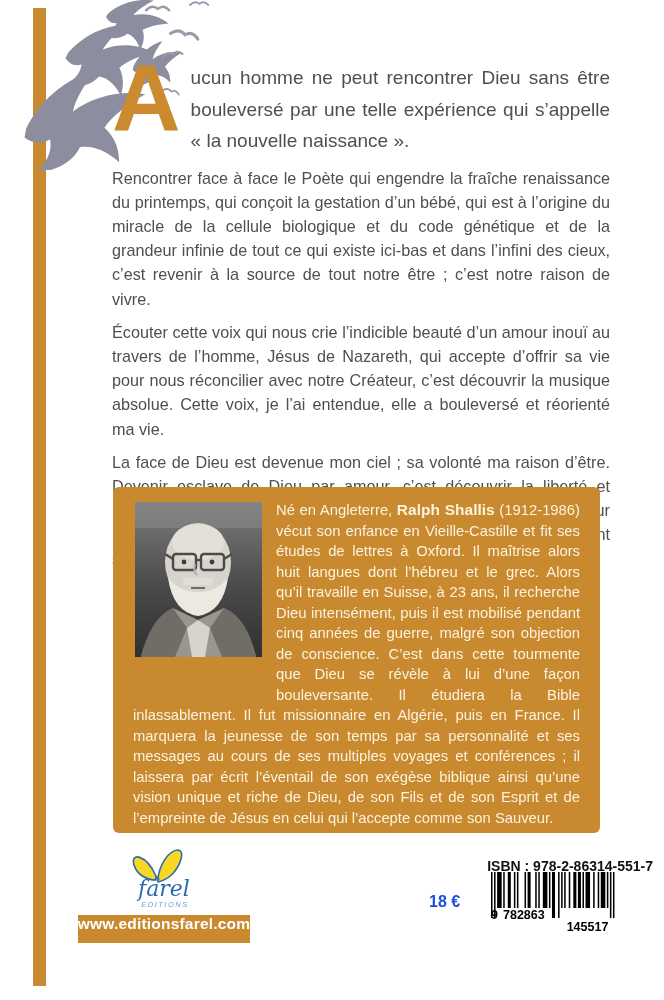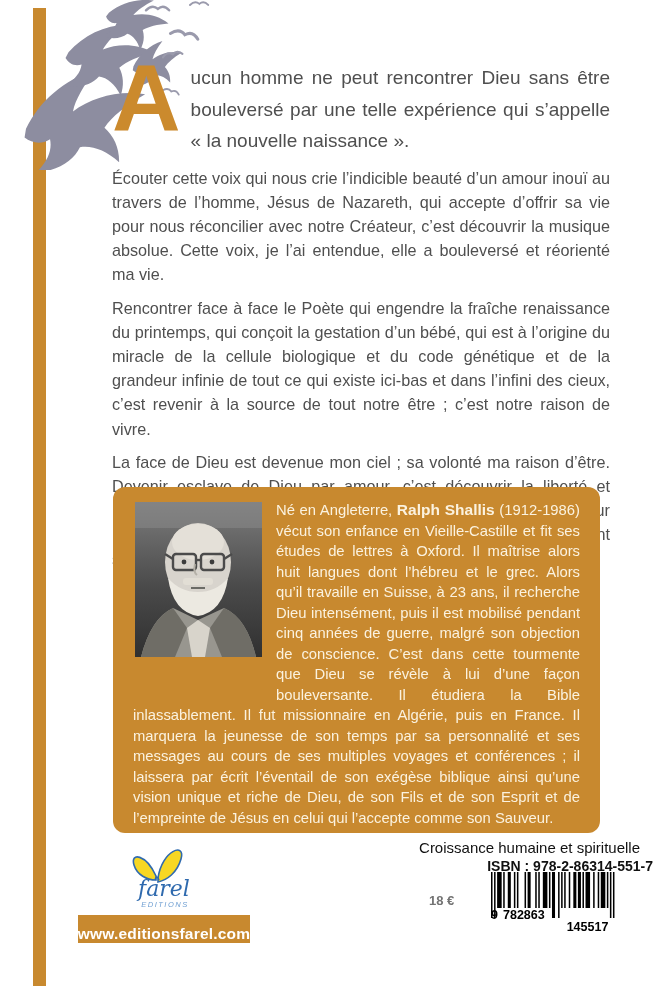--- a/index.html
+++ b/index.html
@@ -18,48 +18,48 @@
   .p-first{font-size:19px;line-height:31.5px;}
   .dropcap{
     float:left;font-size:95px;line-height:64px;height:64px;
     font-weight:bold;color:#cb8a2d;padding:4px 10px 0 0;
   }
   .p-body{font-size:16.2px;line-height:24.2px;}
   .p-body i{font-style:italic;}
   
   .author-box{
     position:absolute;left:113px;top:487px;width:487px;height:346px;
-    background:#c8892f;border-radius:12px;box-sizing:border-box;
+    background:#c8892f;border-radius:6px;box-sizing:border-box;
     padding:13px 20px 10px 20px;overflow:hidden;
   }
   .author-photo{
     float:left;width:127px;height:155px;margin:2px 14px 30px 2px;
     background:#555;overflow:hidden;
   }
   .author-text{
     margin:0;color:#fbf2df;font-size:14.8px;line-height:20.5px;text-align:justify;
   }
   .author-text b{font-weight:bold;font-size:15.5px;}
   
   .farel-logo{position:absolute;left:126px;top:846px;width:76px;height:66px;}
   .www-bar{
     position:absolute;left:78px;top:915px;width:172px;height:28px;
-    background:#c8892f;display:flex;align-items:flex-end;justify-content:center;
+    background:#c8892f;display:flex;align-items:flex-start;justify-content:center;
     color:#ffffff;font-weight:bold;font-size:15.5px;letter-spacing:0.2px;
   }
   .category{
     position:absolute;right:24px;top:839px;width:300px;text-align:right;
     font-size:15px;color:#111111;
   }
   .isbn{
     position:absolute;left:453px;top:858px;width:200px;text-align:right;
     font-size:14px;font-weight:600;color:#111111;
   }
   .price{
-    position:absolute;left:429px;top:893px;font-size:13px;font-weight:bold;color:#737373;
+    position:absolute;left:429px;top:893px;font-size:16px;font-weight:bold;color:#1d4ed8;
   }
   .barcode{position:absolute;left:491px;top:872px;width:125px;height:52px;background:#ffffff;}
   .barcode svg{display:block;}
   .barcode-digits{
     position:absolute;left:0;top:36px;width:125px;display:flex;
     font-size:12.5px;font-weight:bold;color:#000;font-family:"Liberation Sans",sans-serif;
   }
   .bd-lead{width:12px;text-align:left;}
   .bd-g1{width:56px;text-align:left;}
   .bd-g2{width:57px;text-align:center;margin-top:12px;}
@@ -86,22 +86,22 @@
       <use href="#sketchbird" transform="translate(132,4) scale(0.7)"></use>
       <use href="#sketchbird" transform="translate(158,26) scale(0.85) rotate(12)"></use>
       <use href="#sketchbird" transform="translate(148,52) scale(0.6) rotate(-10)"></use>
       <use href="#sketchbird" transform="translate(176,0) scale(0.55)"></use>
       <use href="#sketchbird" transform="translate(150,86) scale(0.5) rotate(15)"></use>
     </g>
   </svg>
 
   <div class="intro-col">
     <p class="p-first"><span class="dropcap">A</span><span>ucun homme ne peut rencontrer Dieu sans être bouleversé par une telle expérience qui s’appelle « la nouvelle naissance ».</span></p>
+    <p class="p-body">Rencontrer face à face le Poète qui engendre la fraîche renaissance du printemps, qui conçoit la gestation d’un bébé, qui est à l’origine du miracle de la cellule biologique et du code génétique et de la grandeur infinie de tout ce qui existe ici-bas et dans l’infini des cieux, c’est revenir à la source de tout notre être ; c’est notre raison de vivre.</p>
     <p class="p-body">Écouter cette voix qui nous crie l’indicible beauté d’un amour inouï au travers de l’homme, Jésus de Nazareth, qui accepte d’offrir sa vie pour nous réconcilier avec notre Créateur, c’est découvrir la musique absolue. Cette voix, je l’ai entendue, elle a bouleversé et réorienté ma vie.</p>
-    <p class="p-body">Rencontrer face à face le Poète qui engendre la fraîche renaissance du printemps, qui conçoit la gestation d’un bébé, qui est à l’origine du miracle de la cellule biologique et du code génétique et de la grandeur infinie de tout ce qui existe ici-bas et dans l’infini des cieux, c’est revenir à la source de tout notre être ; c’est notre raison de vivre.</p>
     <p class="p-body"><span>La face de Dieu est devenue mon ciel ; sa volonté ma raison d’être. Devenir esclave de Dieu par amour, c’est découvrir la liberté et pénétrer le sens ultime de la vie. Ce livre te montrera le chemin pour le rencontrer. Le second livre </span><i>Explosion de Vie</i><span> te dévoilera comment suivre ce chemin.</span></p>
   </div>
 
   <div class="author-box">
     <div class="author-photo">
       <svg viewBox="0 0 127 155" width="127" height="155">
         <defs>
           <linearGradient id="pg" x1="0" y1="0" x2="0" y2="1">
             <stop offset="0" stop-color="#7c7c7c"></stop>
             <stop offset="0.55" stop-color="#4a4a4a"></stop>
@@ -141,21 +141,20 @@
       <path d="M29,34 Q31,28 33,34" fill="none" stroke="#2f6aae" stroke-width="1.6"></path>
     </g>
     <text x="38" y="50" text-anchor="middle" font-family="'DejaVu Serif',serif" font-style="italic" font-size="22" fill="#2f6aae">farel</text>
     <text x="39" y="61" text-anchor="middle" font-family="'Liberation Sans',sans-serif" font-style="italic" font-size="7.5" letter-spacing="1.5" fill="#6f9fd2">EDITIONS</text>
   </svg>
 
   <div class="www-bar">
     <span>www.editionsfarel.com</span>
   </div>
 
-  <div class="category">Croissance humaine et spirituelle</div>
   <div class="isbn">ISBN : 978-2-86314-551-7</div>
   <div class="price">18 €</div>
 
   <div class="barcode">
     <svg id="barcode-svg" width="125" height="50">
         <rect x="0.00" y="0" width="1.52" height="46" fill="#000"></rect>
         <rect x="3.05" y="0" width="1.52" height="46" fill="#000"></rect>
         <rect x="6.10" y="0" width="4.57" height="36" fill="#000"></rect>
         <rect x="12.20" y="0" width="1.52" height="36" fill="#000"></rect>
         <rect x="16.77" y="0" width="3.05" height="36" fill="#000"></rect>

